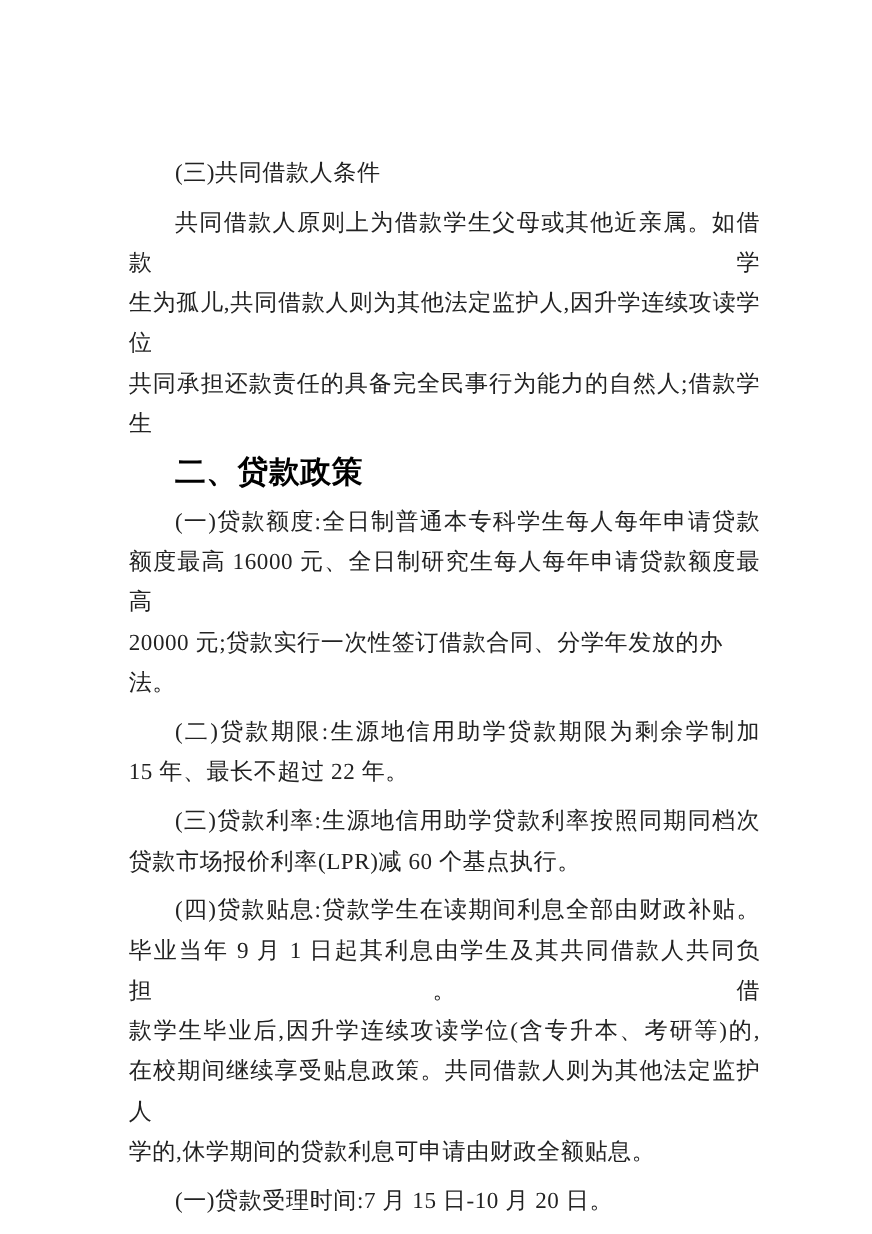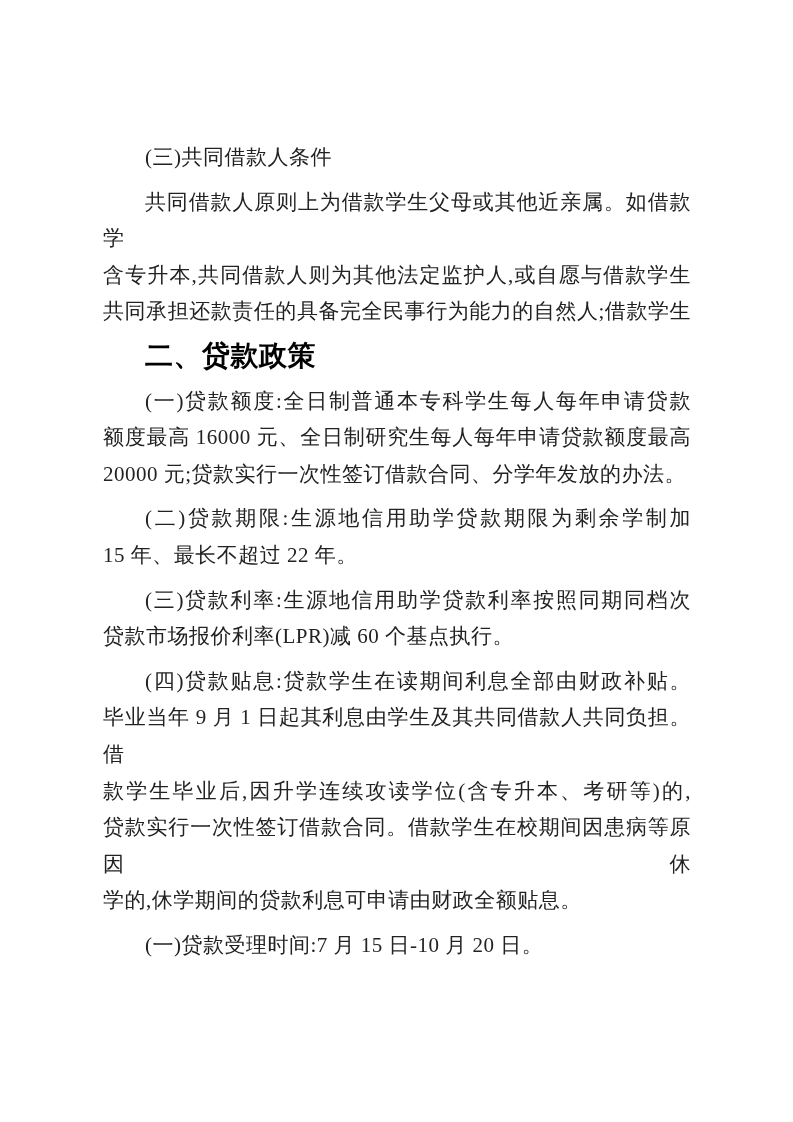--- a/index.html
+++ b/index.html
@@ -14,21 +14,21 @@
     background: #ffffff;
     overflow: hidden;
   }
   .content {
     position: absolute;
     left: 103px;
     top: 139px;
     width: 588px;
   }
   .block {
-    margin: 0 0 8px 0;
+    margin: 0 0 8px 14px;
   }
   .line {
     font-family: "Liberation Serif", "DejaVu Serif", serif;
     font-size: 21px;
     line-height: 36.6px;
     color: #222222;
     letter-spacing: 0.5px;
   }
   .line.indent {
     text-indent: 42px;
@@ -48,21 +48,21 @@
 </head>
 <body>
 
 <div class="page">
   <div class="content">
       <div class="block body">
         <div class="line indent">(三)共同借款人条件</div>
       </div>
       <div class="block body">
         <div class="line indent just">共同借款人原则上为借款学生父母或其他近亲属。如借款学</div>
-        <div class="line just">含专升本,共同借款人则为其他法定监护人,或自愿与借款学生</div>
+        <div class="line just">生为孤儿,共同借款人则为其他法定监护人,因升学连续攻读学位</div>
         <div class="line just">共同承担还款责任的具备完全民事行为能力的自然人;借款学生</div>
       </div>
       <div class="block heading">
         <div class="line indent">二、贷款政策</div>
       </div>
       <div class="block body">
         <div class="line indent just">(一)贷款额度:全日制普通本专科学生每人每年申请贷款</div>
         <div class="line just">额度最高 16000 元、全日制研究生每人每年申请贷款额度最高</div>
         <div class="line">20000 元;贷款实行一次性签订借款合同、分学年发放的办法。</div>
       </div>
@@ -71,20 +71,20 @@
         <div class="line">15 年、最长不超过 22 年。</div>
       </div>
       <div class="block body">
         <div class="line indent just">(三)贷款利率:生源地信用助学贷款利率按照同期同档次</div>
         <div class="line">贷款市场报价利率(LPR)减 60 个基点执行。</div>
       </div>
       <div class="block body">
         <div class="line indent just">(四)贷款贴息:贷款学生在读期间利息全部由财政补贴。</div>
         <div class="line just">毕业当年 9 月 1 日起其利息由学生及其共同借款人共同负担。借</div>
         <div class="line just">款学生毕业后,因升学连续攻读学位(含专升本、考研等)的,</div>
-        <div class="line just">贷款实行一次性签订借款合同。借款学生在校期间因患病等原因休</div>
+        <div class="line just">在校期间继续享受贴息政策。共同借款人则为其他法定监护人</div>
         <div class="line">学的,休学期间的贷款利息可申请由财政全额贴息。</div>
       </div>
       <div class="block body">
         <div class="line indent">(一)贷款受理时间:7 月 15 日-10 月 20 日。</div>
       </div>
     </div>
 </div>
 
 </body></html>

